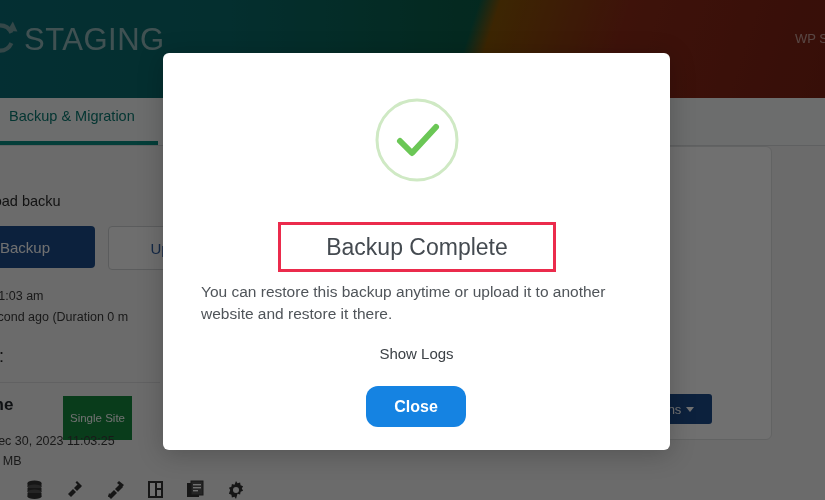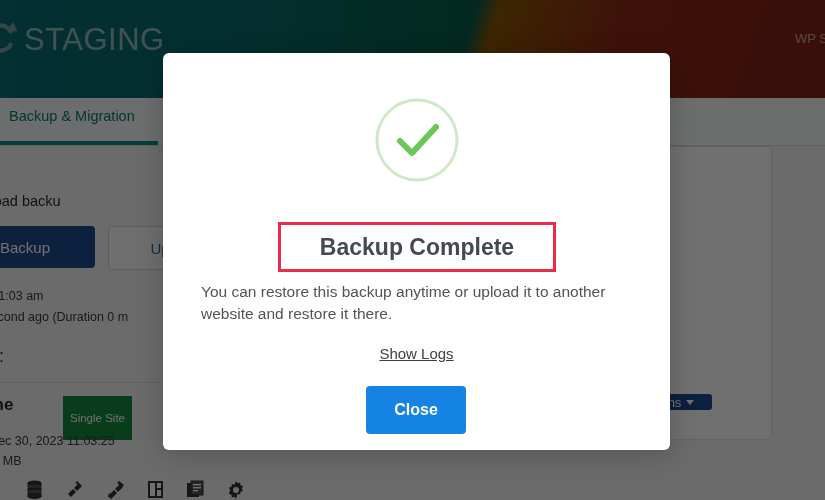--- a/index.html
+++ b/index.html
@@ -134,21 +134,21 @@
 
   .right-card {
     position: absolute; left: 570px; top: 0px;
     width: 200px; height: 292px;
     background: #ffffff;
     border: 1px solid #dfe1e2;
     border-radius: 6px;
   }
   .btn-actions {
     position: absolute; left: 650px; top: 394px;
-    width: 62px; height: 16px;
+    width: 62px; height: 30px;
     background: #1d4d8c; border-radius: 3px;
     color: #ffffff; font-size: 13px;
     display: flex; align-items: center; justify-content: center; gap: 5px;
     white-space: nowrap;
   }
   .caret { width: 0; height: 0; border-left: 4px solid transparent; border-right: 4px solid transparent; border-top: 5px solid #ffffff; }
 
   
   .dim-overlay {
     position: absolute; inset: 0;
@@ -174,47 +174,46 @@
 
   .title-box {
     position: absolute; left: 115px; top: 169px;
     width: 278px; height: 50px;
     border: 3px solid #eb2b4c;
     box-sizing: border-box;
     display: flex; align-items: center; justify-content: center;
   }
   .modal-title {
     font-size: 23px;
-    font-weight: bold;
+    font-weight: normal;
     color: #444a50;
     white-space: nowrap;
   }
 
   .modal-desc {
     position: absolute; left: 38px; top: 228px;
     width: 431px;
     font-size: 15.5px;
     line-height: 1.42;
     color: #4f5459;
   }
 
   .show-logs {
     position: absolute; left: 0; right: 0; top: 292px;
     text-align: center;
     font-size: 15px;
     color: #3c4146;
-    text-decoration: underline;
     cursor: pointer;
   }
 
   .btn-close {
     position: absolute; left: 203px; top: 333px;
-    width: 100px; height: 48px;
+    width: 100px; height: 41px;
     background: #1583e2;
-    border: none; border-radius: 4px;
+    border: none; border-radius: 12px;
     color: #ffffff;
     font-size: 16px;
     font-weight: bold;
     font-family: "Liberation Sans", sans-serif;
     cursor: pointer;
   }
 </style>
 </head>
 <body>
 

